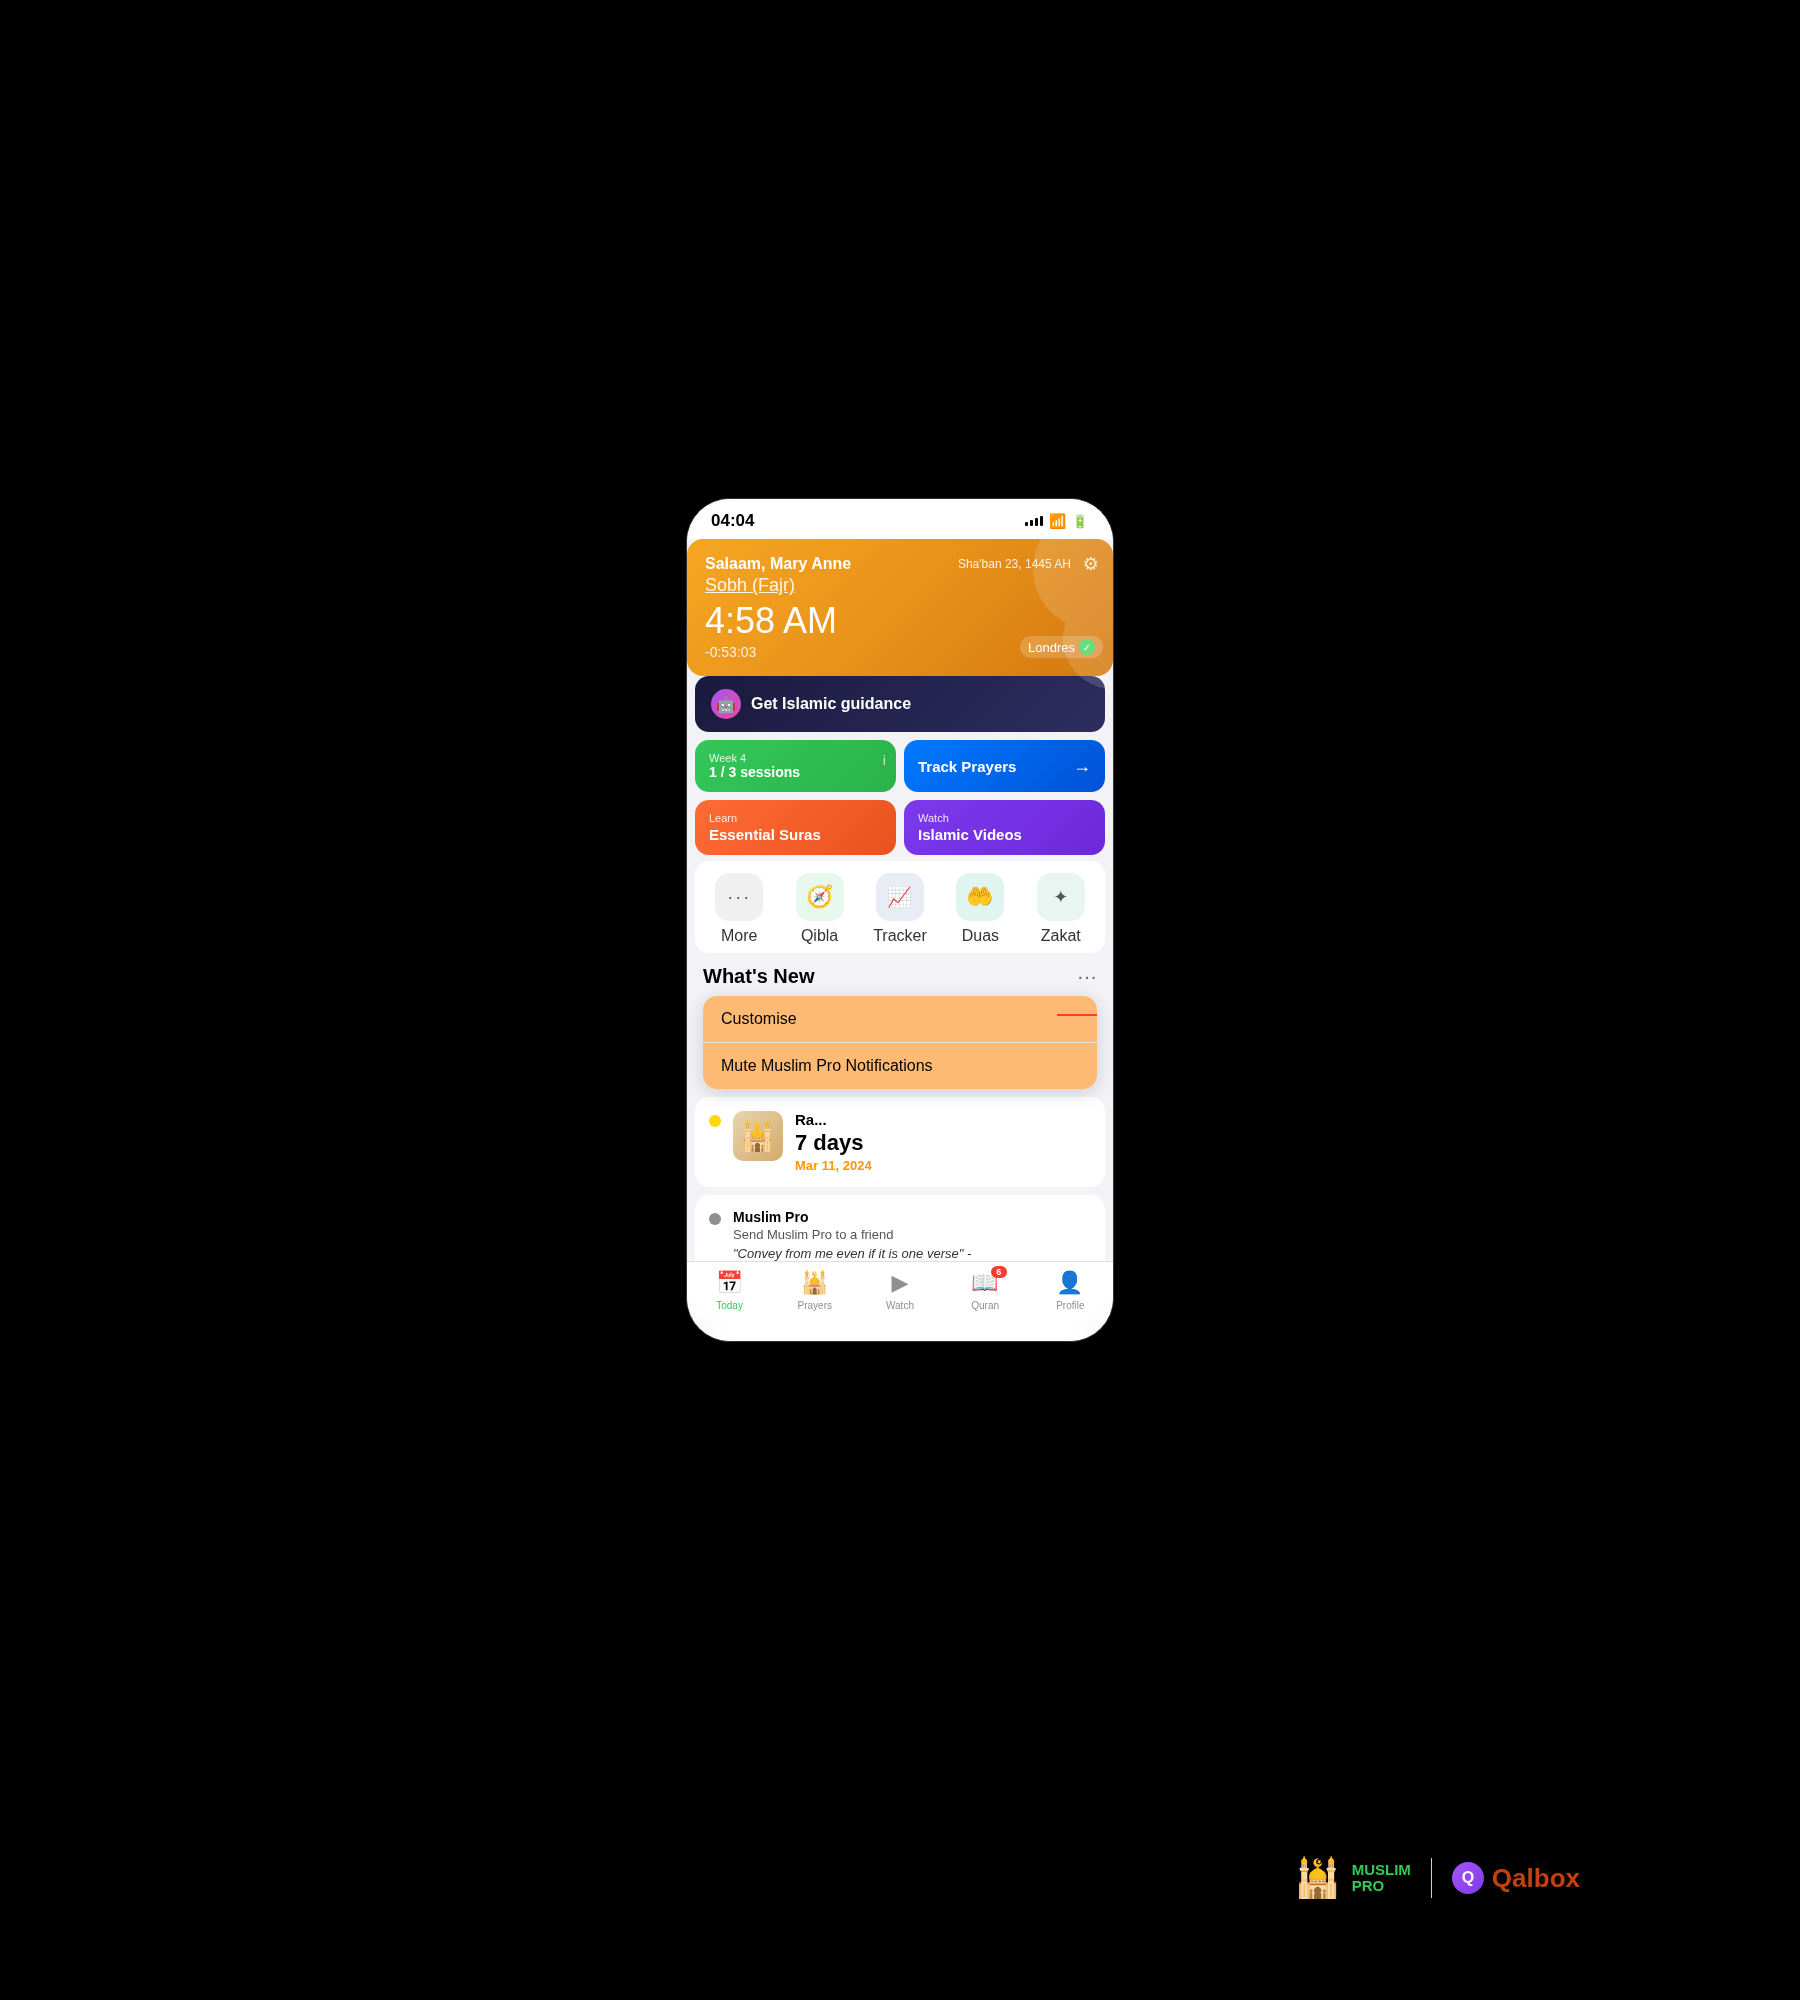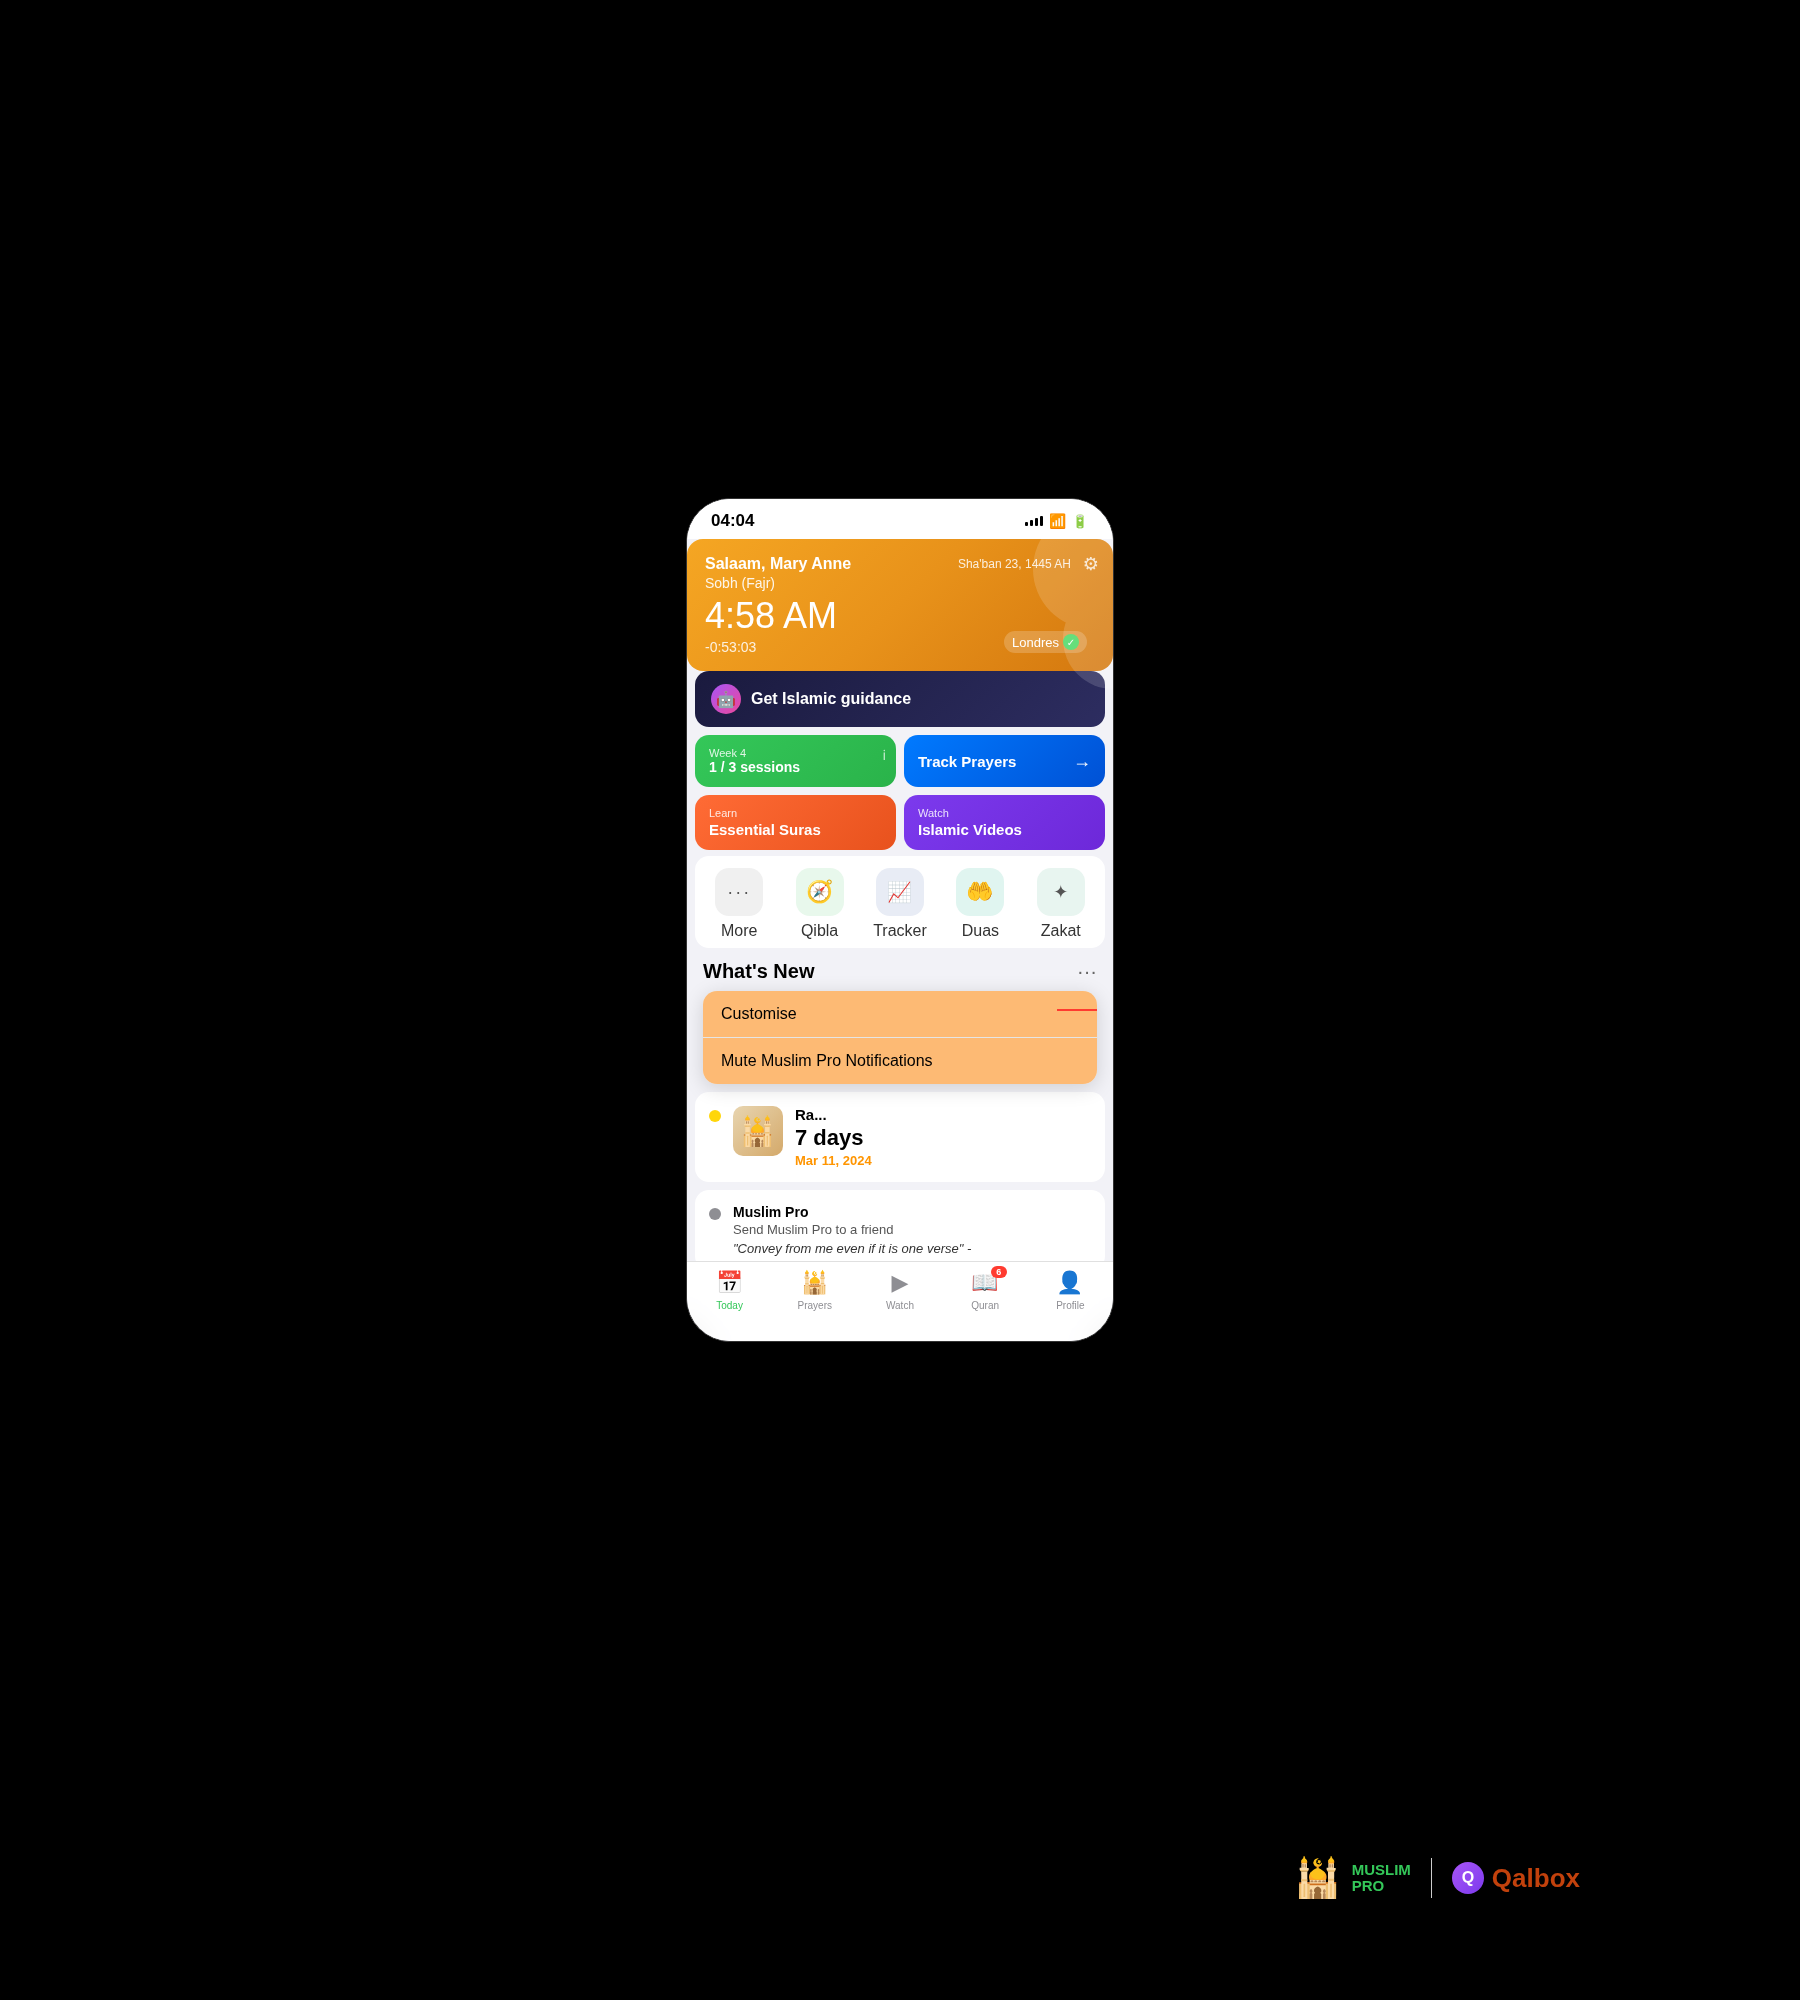--- a/index.html
+++ b/index.html
@@ -64,23 +64,24 @@
       padding: 16px 18px;
       position: relative;
       color: #fff;
     }
     .prayer-header-greeting {
       font-size: 16px;
       font-weight: 600;
       margin-bottom: 2px;
     }
     .prayer-header-name {
-      font-size: 14px;
+      font-size: 18px;
       font-weight: 500;
       opacity: 0.9;
+      text-decoration: underline;
     }
     .prayer-header-time {
       font-size: 36px;
       font-weight: 300;
       margin: 4px 0 2px;
     }
     .prayer-header-countdown {
       font-size: 14px;
       opacity: 0.85;
     }
@@ -88,21 +89,21 @@
       position: absolute;
       top: 18px;
       right: 42px;
       font-size: 12px;
       opacity: 0.85;
       text-align: right;
     }
     .prayer-header-location {
       position: absolute;
       bottom: 18px;
-      right: 26px;
+      right: 10px;
       font-size: 13px;
       display: flex;
       align-items: center;
       gap: 4px;
     }
     .settings-gear {
       position: absolute;
       top: 14px;
       right: 14px;
       font-size: 18px;

